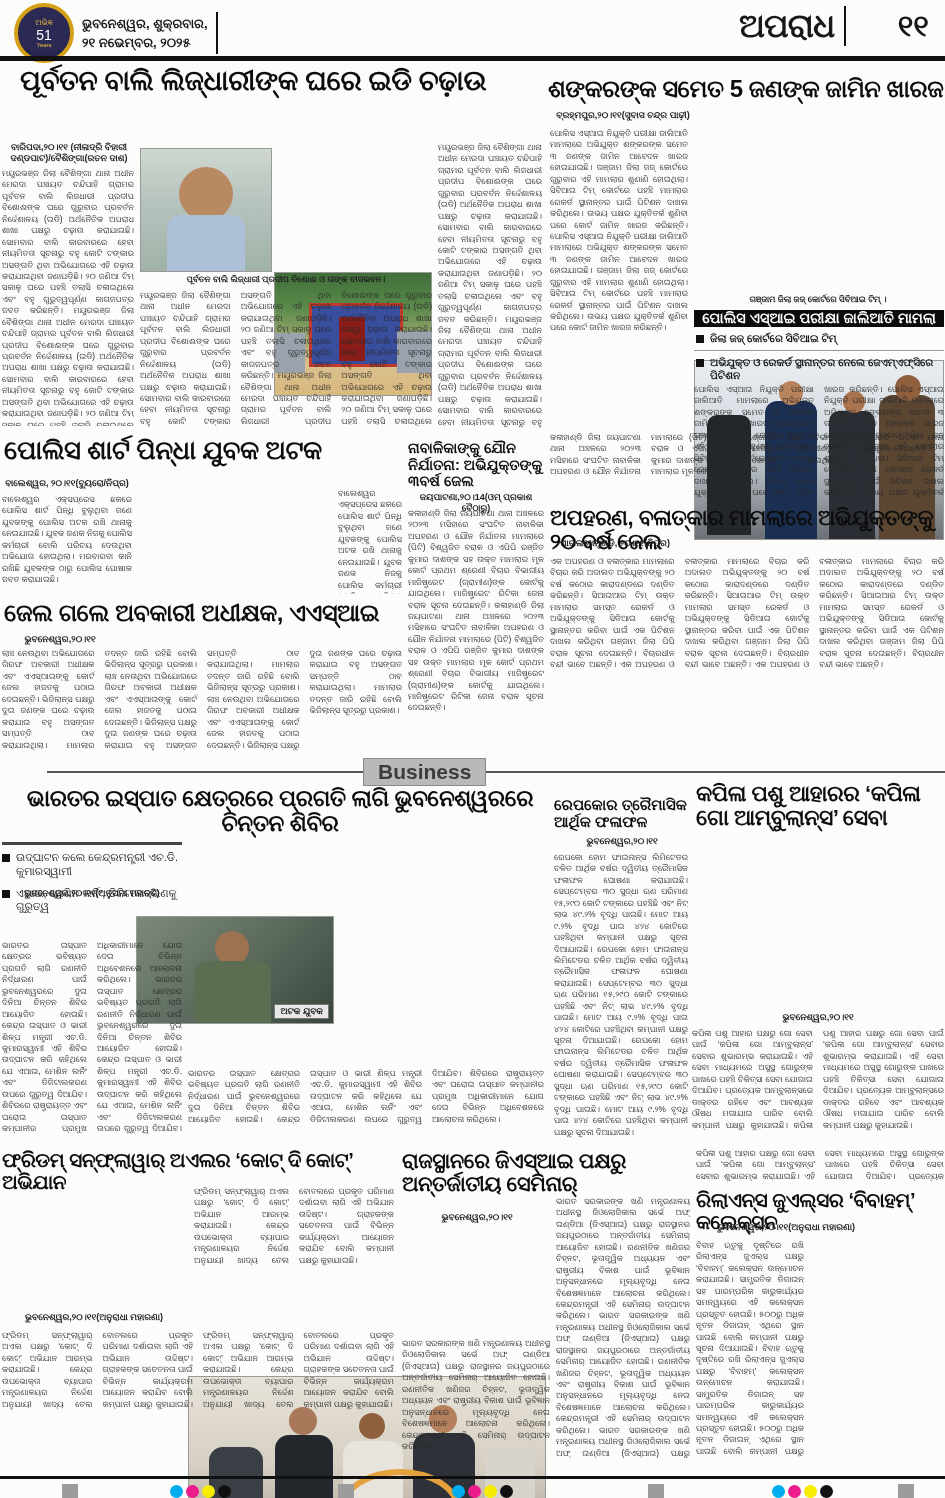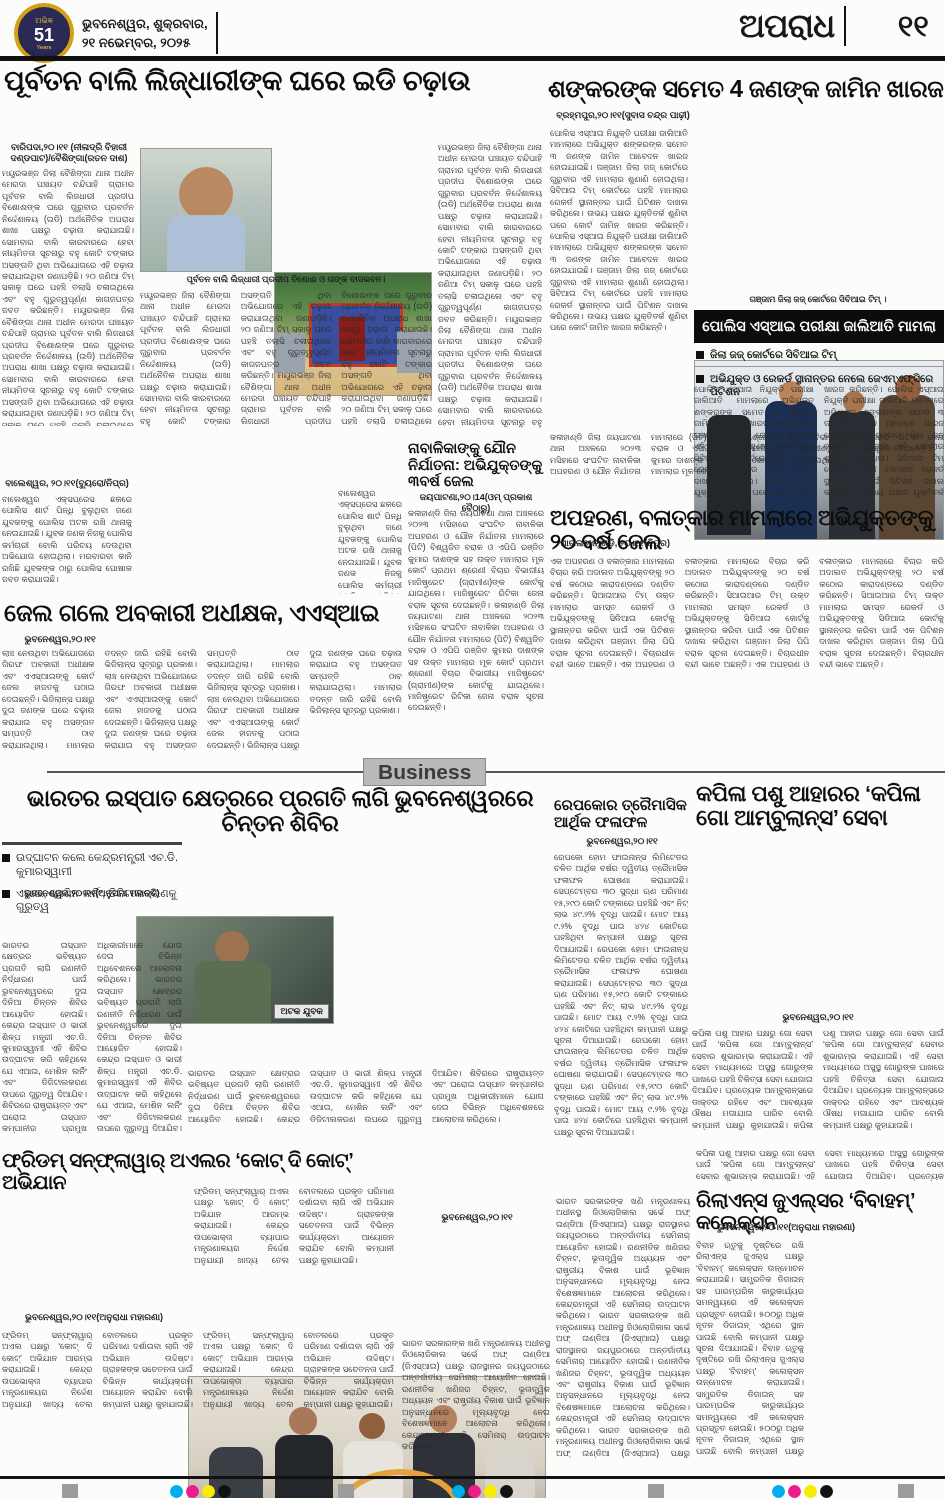--- a/index.html
+++ b/index.html
@@ -11,21 +11,21 @@
   .body-text{font-size:8.3px;line-height:1.38;text-align:justify;color:#2a2a2a;
              overflow:hidden;column-gap:10px;}
   .caption{font-size:8.5px;font-weight:bold;text-align:center;color:#222;}
   .photo{position:relative;overflow:hidden;border:1px solid #999;}
   .rule-h{background:#111;}
   .subhead{font-weight:bold;color:#0d0d0d;line-height:1.15;}
   .bulletbox{border-top:3px solid #444;padding-top:6px;}
   .bullet-row{display:flex;gap:6px;font-size:11px;font-weight:normal;line-height:1.25;margin-bottom:8px;}
   .bullet-sq{width:8px;height:8px;background:#111;margin-top:3px;flex:0 0 auto;}
   .ibox-title{background:#0c0c0c;color:#fff;font-weight:bold;font-size:14.5px;
-              text-align:center;padding:8px 2px;}
+              text-align:center;padding:0 2px;}
   .ibox-row{display:flex;gap:6px;font-size:10.5px;font-weight:bold;padding:5px 2px;
             border-bottom:1px solid #999;align-items:flex-start;}
   .biz-band{display:flex;align-items:center;}
   .biz-line{flex:1;height:2px;background:#555;}
   .biz-label{background:#b9b9b9;color:#3c3c3c;font-size:21px;font-weight:bold;
              padding:1px 14px;border:1px solid #8a8a8a;}
   .overlay-label{position:absolute;left:3px;top:3px;background:#e8e8e8;color:#111;
                  font-size:9px;font-weight:bold;padding:1px 5px;border:1px solid #777;}
   .mark-sq{width:16px;height:16px;background:#9c9c9c;display:inline-block;}
   .dot{width:13px;height:13px;border-radius:50%;display:inline-block;margin-right:3px;}
@@ -35,54 +35,54 @@
   .vdiv{width:2px;background:#111;}
 </style>
 </head>
 <body>
 
 <div id="page">
 
   <div class="abs logo-wrap" style="left:14px;top:3px;">
     <div class="logo-circle">
       <div style="font-size:8px;color:#f0c040;">ଅଭିଜ୍ଞ</div>
-      <div style="font-size:18px;font-weight:bold;line-height:1;">51</div>
+      <div style="font-size:14px;font-weight:normal;line-height:1;">51</div>
       <div style="font-size:6px;color:#f0c040;">Years</div>
     </div>
     <div style="font-size:13px;font-weight:bold;line-height:1.5;">
       <div>ଭୁବନେଶ୍ୱର, ଶୁକ୍ରବାର,</div>
       <div>୨୧ ନଭେମ୍ବର, ୨୦୨୫</div>
     </div>
     <div class="vdiv" style="height:42px;"></div>
   </div>
   <div class="abs" style="right:16px;top:6px;display:flex;align-items:center;gap:10px;">
     <div style="font-size:33px;font-weight:bold;letter-spacing:-1px;">ଅପରାଧ</div>
     <div class="vdiv" style="height:40px;width:1.5px;"></div>
     <div style="font-size:30px;font-weight:bold;margin-left:42px;">୧୧</div>
   </div>
   <div class="abs rule-h" style="left:0;top:56px;width:945px;height:5px;"></div>
 
-  <div class="abs hl" style="left:4px;top:66px;width:540px;font-size:28px;">ପୂର୍ବତନ ବାଲି ଲିଜ୍‌ଧାରୀଙ୍କ ଘରେ ଇଡି ଚଢ଼ାଉ</div>
+  <div class="abs hl" style="left:20px;top:66px;width:540px;font-size:28px;">ପୂର୍ବତନ ବାଲି ଲିଜ୍‌ଧାରୀଙ୍କ ଘରେ ଇଡି ଚଢ଼ାଉ</div>
   <div class="abs byline" style="left:0px;top:142px;width:138px;">ବାରିପଦା,୨୦।୧୧ (ନୀଳାଦ୍ରି ବିହାରୀ ଦଣ୍ଡପାଟ)/ବୈଶିଙ୍ଗା(ରତନ ଦାଶ)</div>
   <div class="abs body-text" style="left:2px;top:168px;width:132px;height:258px;">ମୟୂରଭଞ୍ଜ ଜିଲା ବୈଶିଙ୍ଗା ଥାନା ଅଧୀନ ମେରଦା ପଞ୍ଚାୟତ ଚନ୍ଦିପାହି ଗ୍ରାମର ପୂର୍ବତନ ବାଲି ଲିଜଧାରୀ ପ୍ରଦୀପ ବିଶୋଈଙ୍କ ଘରେ ଗୁରୁବାର ପ୍ରବର୍ତନ ନିର୍ଦ୍ଦେଶାଳୟ (ଇଡି) ଅର୍ଥନୈତିକ ଅପରାଧ ଶାଖା ପକ୍ଷରୁ ଚଢ଼ାଉ କରାଯାଇଛି। ସୋମବାର ବାଲି କାରବାରରେ ହେବା ନୀୟମିତତା ସୂଚନାରୁ ବହୁ କୋଟି ଟଙ୍କାର ଅସଙ୍ଗତି ଥିବା ଅଭିଯୋଗରେ ଏହି ଚଢ଼ାଉ କରାଯାଇଥିବା ଜଣାପଡ଼ିଛି। ୨୦ ଜଣିଆ ଟିମ୍ ସକାଳୁ ଘରେ ପହଞ୍ଚି ତଲାସି ଚଳାଇଥିଲେ ଏବଂ ବହୁ ଗୁରୁତ୍ୱପୂର୍ଣ୍ଣ କାଗଜପତ୍ର ଜବତ କରିଛନ୍ତି। ମୟୂରଭଞ୍ଜ ଜିଲା ବୈଶିଙ୍ଗା ଥାନା ଅଧୀନ ମେରଦା ପଞ୍ଚାୟତ ଚନ୍ଦିପାହି ଗ୍ରାମର ପୂର୍ବତନ ବାଲି ଲିଜଧାରୀ ପ୍ରଦୀପ ବିଶୋଈଙ୍କ ଘରେ ଗୁରୁବାର ପ୍ରବର୍ତନ ନିର୍ଦ୍ଦେଶାଳୟ (ଇଡି) ଅର୍ଥନୈତିକ ଅପରାଧ ଶାଖା ପକ୍ଷରୁ ଚଢ଼ାଉ କରାଯାଇଛି। ସୋମବାର ବାଲି କାରବାରରେ ହେବା ନୀୟମିତତା ସୂଚନାରୁ ବହୁ କୋଟି ଟଙ୍କାର ଅସଙ୍ଗତି ଥିବା ଅଭିଯୋଗରେ ଏହି ଚଢ଼ାଉ କରାଯାଇଥିବା ଜଣାପଡ଼ିଛି। ୨୦ ଜଣିଆ ଟିମ୍ ସକାଳୁ ଘରେ ପହଞ୍ଚି ତଲାସି ଚଳାଇଥିଲେ ଏବଂ ବହୁ ଗୁରୁତ୍ୱପୂର୍ଣ୍ଣ କାଗଜପତ୍ର ଜବତ କରିଛନ୍ତି।</div>
   <div class="abs photo" style="left:140px;top:148px;width:130px;height:122px;background:linear-gradient(180deg,#cfd8cf 0%,#b8c4be 40%,#9fb2a8 100%);">
     <div style="position:absolute;left:38px;top:18px;width:54px;height:54px;border-radius:50%;background:#b98a62;"></div>
     <div style="position:absolute;left:26px;top:66px;width:78px;height:56px;border-radius:14px 14px 0 0;background:#aebfd8;"></div>
   </div>
   <div class="abs photo" style="left:274px;top:148px;width:156px;height:122px;background:linear-gradient(180deg,#3f6e3a 0%,#5d8c4c 30%,#d9c08e 75%,#d9b97e 100%);">
     <div style="position:absolute;left:34px;top:30px;width:88px;height:58px;background:#3a4e9e;border:3px solid #c23a2c;"></div>
     <div style="position:absolute;left:64px;top:44px;width:26px;height:44px;background:#8a1d18;"></div>
     <div style="position:absolute;left:0;top:60px;width:30px;height:40px;background:#9aa3ad;"></div>
     <div style="position:absolute;right:0;top:58px;width:34px;height:42px;background:#9aa3ad;"></div>
   </div>
   <div class="abs caption" style="left:140px;top:274px;width:292px;">ପୂର୍ବତନ ବାଲି ଲିଜ୍‌ଧାରୀ ପ୍ରଦୀପ ବିଶୋଈ ଓ ତାଙ୍କ ବାସଭବନ।</div>
   <div class="abs body-text" style="left:140px;top:290px;width:292px;height:138px;column-count:3;">ମୟୂରଭଞ୍ଜ ଜିଲା ବୈଶିଙ୍ଗା ଥାନା ଅଧୀନ ମେରଦା ପଞ୍ଚାୟତ ଚନ୍ଦିପାହି ଗ୍ରାମର ପୂର୍ବତନ ବାଲି ଲିଜଧାରୀ ପ୍ରଦୀପ ବିଶୋଈଙ୍କ ଘରେ ଗୁରୁବାର ପ୍ରବର୍ତନ ନିର୍ଦ୍ଦେଶାଳୟ (ଇଡି) ଅର୍ଥନୈତିକ ଅପରାଧ ଶାଖା ପକ୍ଷରୁ ଚଢ଼ାଉ କରାଯାଇଛି। ସୋମବାର ବାଲି କାରବାରରେ ହେବା ନୀୟମିତତା ସୂଚନାରୁ ବହୁ କୋଟି ଟଙ୍କାର ଅସଙ୍ଗତି ଥିବା ଅଭିଯୋଗରେ ଏହି ଚଢ଼ାଉ କରାଯାଇଥିବା ଜଣାପଡ଼ିଛି। ୨୦ ଜଣିଆ ଟିମ୍ ସକାଳୁ ଘରେ ପହଞ୍ଚି ତଲାସି ଚଳାଇଥିଲେ ଏବଂ ବହୁ ଗୁରୁତ୍ୱପୂର୍ଣ୍ଣ କାଗଜପତ୍ର ଜବତ କରିଛନ୍ତି। ମୟୂରଭଞ୍ଜ ଜିଲା ବୈଶିଙ୍ଗା ଥାନା ଅଧୀନ ମେରଦା ପଞ୍ଚାୟତ ଚନ୍ଦିପାହି ଗ୍ରାମର ପୂର୍ବତନ ବାଲି ଲିଜଧାରୀ ପ୍ରଦୀପ ବିଶୋଈଙ୍କ ଘରେ ଗୁରୁବାର ପ୍ରବର୍ତନ ନିର୍ଦ୍ଦେଶାଳୟ (ଇଡି) ଅର୍ଥନୈତିକ ଅପରାଧ ଶାଖା ପକ୍ଷରୁ ଚଢ଼ାଉ କରାଯାଇଛି। ସୋମବାର ବାଲି କାରବାରରେ ହେବା ନୀୟମିତତା ସୂଚନାରୁ ବହୁ କୋଟି ଟଙ୍କାର ଅସଙ୍ଗତି ଥିବା ଅଭିଯୋଗରେ ଏହି ଚଢ଼ାଉ କରାଯାଇଥିବା ଜଣାପଡ଼ିଛି। ୨୦ ଜଣିଆ ଟିମ୍ ସକାଳୁ ଘରେ ପହଞ୍ଚି ତଲାସି ଚଳାଇଥିଲେ ଏବଂ ବହୁ ଗୁରୁତ୍ୱପୂର୍ଣ୍ଣ କାଗଜପତ୍ର ଜବତ କରିଛନ୍ତି।</div>
   <div class="abs body-text" style="left:438px;top:142px;width:104px;height:286px;">ମୟୂରଭଞ୍ଜ ଜିଲା ବୈଶିଙ୍ଗା ଥାନା ଅଧୀନ ମେରଦା ପଞ୍ଚାୟତ ଚନ୍ଦିପାହି ଗ୍ରାମର ପୂର୍ବତନ ବାଲି ଲିଜଧାରୀ ପ୍ରଦୀପ ବିଶୋଈଙ୍କ ଘରେ ଗୁରୁବାର ପ୍ରବର୍ତନ ନିର୍ଦ୍ଦେଶାଳୟ (ଇଡି) ଅର୍ଥନୈତିକ ଅପରାଧ ଶାଖା ପକ୍ଷରୁ ଚଢ଼ାଉ କରାଯାଇଛି। ସୋମବାର ବାଲି କାରବାରରେ ହେବା ନୀୟମିତତା ସୂଚନାରୁ ବହୁ କୋଟି ଟଙ୍କାର ଅସଙ୍ଗତି ଥିବା ଅଭିଯୋଗରେ ଏହି ଚଢ଼ାଉ କରାଯାଇଥିବା ଜଣାପଡ଼ିଛି। ୨୦ ଜଣିଆ ଟିମ୍ ସକାଳୁ ଘରେ ପହଞ୍ଚି ତଲାସି ଚଳାଇଥିଲେ ଏବଂ ବହୁ ଗୁରୁତ୍ୱପୂର୍ଣ୍ଣ କାଗଜପତ୍ର ଜବତ କରିଛନ୍ତି। ମୟୂରଭଞ୍ଜ ଜିଲା ବୈଶିଙ୍ଗା ଥାନା ଅଧୀନ ମେରଦା ପଞ୍ଚାୟତ ଚନ୍ଦିପାହି ଗ୍ରାମର ପୂର୍ବତନ ବାଲି ଲିଜଧାରୀ ପ୍ରଦୀପ ବିଶୋଈଙ୍କ ଘରେ ଗୁରୁବାର ପ୍ରବର୍ତନ ନିର୍ଦ୍ଦେଶାଳୟ (ଇଡି) ଅର୍ଥନୈତିକ ଅପରାଧ ଶାଖା ପକ୍ଷରୁ ଚଢ଼ାଉ କରାଯାଇଛି। ସୋମବାର ବାଲି କାରବାରରେ ହେବା ନୀୟମିତତା ସୂଚନାରୁ ବହୁ କୋଟି ଟଙ୍କାର ଅସଙ୍ଗତି ଥିବା ଅଭିଯୋଗରେ ଏହି ଚଢ଼ାଉ କରାଯାଇଥିବା ଜଣାପଡ଼ିଛି। ୨୦ ଜଣିଆ ଟିମ୍ ସକାଳୁ ଘରେ ପହଞ୍ଚି ତଲାସି ଚଳାଇଥିଲେ ଏବଂ ବହୁ ଗୁରୁତ୍ୱପୂର୍ଣ୍ଣ କାଗଜପତ୍ର ଜବତ କରିଛନ୍ତି।</div>
 
-  <div class="abs hl" style="left:548px;top:76px;width:397px;font-size:24px;">ଶଙ୍କରଙ୍କ ସମେତ 4 ଜଣଙ୍କ ଜାମିନ ଖାରଜ</div>
+  <div class="abs hl" style="left:548px;top:76px;width:397px;font-size:24px;">ଶଙ୍କରଙ୍କ ସମେତ 5 ଜଣଙ୍କ ଜାମିନ ଖାରଜ</div>
   <div class="abs byline" style="left:548px;top:110px;width:150px;">ବ୍ରହ୍ମପୁର,୨୦।୧୧(ସୁବାସ ଚନ୍ଦ୍ର ପାଢ଼ୀ)</div>
   <div class="abs body-text" style="left:550px;top:128px;width:138px;height:300px;">ପୋଲିସ ଏସ୍‌ଆଇ ନିଯୁକ୍ତି ପରୀକ୍ଷା ଜାଲିଆତି ମାମଲାରେ ଅଭିଯୁକ୍ତ ଶଙ୍କରଙ୍କ ସମେତ ୩ ଜଣଙ୍କ ଜାମିନ ଆବେଦନ ଖାରଜ ହୋଇଯାଇଛି। ଗଞ୍ଜାମ ଜିଲା ଜଜ୍ କୋର୍ଟରେ ଗୁରୁବାର ଏହି ମାମଲାର ଶୁଣାଣି ହୋଇଥିଲା। ସିବିଆଇ ଟିମ୍ କୋର୍ଟରେ ପହଞ୍ଚି ମାମଲାର ରେକର୍ଡ ସ୍ଥାନାନ୍ତର ପାଇଁ ପିଟିଶନ ଦାଖଲ କରିଥିଲେ। ଉଭୟ ପକ୍ଷର ଯୁକ୍ତିତର୍କ ଶୁଣିବା ପରେ କୋର୍ଟ ଜାମିନ ଖାରଜ କରିଛନ୍ତି। ପୋଲିସ ଏସ୍‌ଆଇ ନିଯୁକ୍ତି ପରୀକ୍ଷା ଜାଲିଆତି ମାମଲାରେ ଅଭିଯୁକ୍ତ ଶଙ୍କରଙ୍କ ସମେତ ୩ ଜଣଙ୍କ ଜାମିନ ଆବେଦନ ଖାରଜ ହୋଇଯାଇଛି। ଗଞ୍ଜାମ ଜିଲା ଜଜ୍ କୋର୍ଟରେ ଗୁରୁବାର ଏହି ମାମଲାର ଶୁଣାଣି ହୋଇଥିଲା। ସିବିଆଇ ଟିମ୍ କୋର୍ଟରେ ପହଞ୍ଚି ମାମଲାର ରେକର୍ଡ ସ୍ଥାନାନ୍ତର ପାଇଁ ପିଟିଶନ ଦାଖଲ କରିଥିଲେ। ଉଭୟ ପକ୍ଷର ଯୁକ୍ତିତର୍କ ଶୁଣିବା ପରେ କୋର୍ଟ ଜାମିନ ଖାରଜ କରିଛନ୍ତି।</div>
   <div class="abs photo" style="left:694px;top:112px;width:248px;height:178px;background:linear-gradient(180deg,#e9eef2 0%,#cfd6dc 45%,#6a7076 100%);">
     <div style="position:absolute;left:12px;top:54px;width:44px;height:120px;background:#23262b;border-radius:10px 10px 0 0;"></div>
     <div style="position:absolute;left:70px;top:40px;width:52px;height:138px;background:#1b2f52;border-radius:12px 12px 0 0;"></div>
     <div style="position:absolute;left:134px;top:50px;width:46px;height:128px;background:#2a2d33;border-radius:10px 10px 0 0;"></div>
     <div style="position:absolute;right:8px;top:34px;width:56px;height:144px;background:#5b4632;border-radius:14px 14px 0 0;"></div>
     <div style="position:absolute;left:84px;top:20px;width:24px;height:24px;border-radius:50%;background:#b9845c;"></div>
     <div style="position:absolute;left:148px;top:30px;width:22px;height:22px;border-radius:50%;background:#a8744e;"></div>
     <div style="position:absolute;right:22px;top:14px;width:26px;height:26px;border-radius:50%;background:#8f5f3e;"></div>
@@ -94,20 +94,21 @@
       <span class="bullet-sq"></span>
       <span>ଜିଲା ଜଜ୍ କୋର୍ଟରେ ସିବିଆଇ ଟିମ୍</span>
     </div>
     <div class="ibox-row" style="border-bottom:none;">
       <span class="bullet-sq"></span>
       <span>ଅଭିଯୁକ୍ତ ଓ ରେକର୍ଡ ସ୍ଥାନାନ୍ତର ନେଲେ ଜେଏମ୍‌ଏଫ୍‌ସିରେ ପିଟିଶନ</span>
     </div>
   </div>
   <div class="abs body-text" style="left:694px;top:384px;width:250px;height:118px;column-count:2;">ପୋଲିସ ଏସ୍‌ଆଇ ନିଯୁକ୍ତି ପରୀକ୍ଷା ଜାଲିଆତି ମାମଲାରେ ଅଭିଯୁକ୍ତ ଶଙ୍କରଙ୍କ ସମେତ ୩ ଜଣଙ୍କ ଜାମିନ ଆବେଦନ ଖାରଜ ହୋଇଯାଇଛି। ଗଞ୍ଜାମ ଜିଲା ଜଜ୍ କୋର୍ଟରେ ଗୁରୁବାର ଏହି ମାମଲାର ଶୁଣାଣି ହୋଇଥିଲା। ସିବିଆଇ ଟିମ୍ କୋର୍ଟରେ ପହଞ୍ଚି ମାମଲାର ରେକର୍ଡ ସ୍ଥାନାନ୍ତର ପାଇଁ ପିଟିଶନ ଦାଖଲ କରିଥିଲେ। ଉଭୟ ପକ୍ଷର ଯୁକ୍ତିତର୍କ ଶୁଣିବା ପରେ କୋର୍ଟ ଜାମିନ ଖାରଜ କରିଛନ୍ତି। ପୋଲିସ ଏସ୍‌ଆଇ ନିଯୁକ୍ତି ପରୀକ୍ଷା ଜାଲିଆତି ମାମଲାରେ ଅଭିଯୁକ୍ତ ଶଙ୍କରଙ୍କ ସମେତ ୩ ଜଣଙ୍କ ଜାମିନ ଆବେଦନ ଖାରଜ ହୋଇଯାଇଛି। ଗଞ୍ଜାମ ଜିଲା ଜଜ୍ କୋର୍ଟରେ ଗୁରୁବାର ଏହି ମାମଲାର ଶୁଣାଣି ହୋଇଥିଲା। ସିବିଆଇ ଟିମ୍ କୋର୍ଟରେ ପହଞ୍ଚି ମାମଲାର ରେକର୍ଡ ସ୍ଥାନାନ୍ତର ପାଇଁ ପିଟିଶନ ଦାଖଲ କରିଥିଲେ। ଉଭୟ ପକ୍ଷର ଯୁକ୍ତିତର୍କ ଶୁଣିବା ପରେ କୋର୍ଟ ଜାମିନ ଖାରଜ କରିଛନ୍ତି।</div>
 
+  <div class="abs hl" style="left:4px;top:436px;width:398px;font-size:26px;">ପୋଲିସ ଶାର୍ଟ ପିନ୍ଧା ଯୁବକ ଅଟକ</div>
   <div class="abs byline" style="left:0px;top:478px;width:134px;">ବାଲେଶ୍ୱର, ୨୦।୧୧(ବ୍ୟୁରୋ/ନିପ୍ର)</div>
   <div class="abs body-text" style="left:2px;top:494px;width:130px;height:100px;">ବାଲେଶ୍ୱର ଏକ୍ସପ୍ରେସ ଛକରେ ପୋଲିସ ଶାର୍ଟ ପିନ୍ଧି ବୁଲୁଥିବା ଜଣେ ଯୁବକଙ୍କୁ ପୋଲିସ ଅଟକ ରଖି ଥାନାକୁ ନେଇଯାଇଛି। ଯୁବକ ଜଣକ ନିଜକୁ ପୋଲିସ କର୍ମଚାରୀ ବୋଲି ପରିଚୟ ଦେଉଥିବା ଅଭିଯୋଗ ହୋଇଥିଲା। ମରବାରବା କାନି ରଖିଛି ଯୁବକଙ୍କ ଠାରୁ ପୋଲିସ ପୋଷାକ ଜବତ କରାଯାଇଛି।</div>
   <div class="abs photo" style="left:136px;top:488px;width:196px;height:106px;background:linear-gradient(135deg,#7d8a7a 0%,#5c6b5e 50%,#39463d 100%);">
     <div class="overlay-label" style="left:auto;right:4px;top:auto;bottom:4px;">ଅଟକ ଯୁବକ</div>
     <div style="position:absolute;left:78px;top:14px;width:34px;height:34px;border-radius:50%;background:#9c7250;"></div>
     <div style="position:absolute;left:58px;top:44px;width:76px;height:62px;background:#5b6e52;border-radius:12px 12px 0 0;"></div>
   </div>
   <div class="abs body-text" style="left:338px;top:488px;width:64px;height:106px;">ବାଲେଶ୍ୱର ଏକ୍ସପ୍ରେସ ଛକରେ ପୋଲିସ ଶାର୍ଟ ପିନ୍ଧି ବୁଲୁଥିବା ଜଣେ ଯୁବକଙ୍କୁ ପୋଲିସ ଅଟକ ରଖି ଥାନାକୁ ନେଇଯାଇଛି। ଯୁବକ ଜଣକ ନିଜକୁ ପୋଲିସ କର୍ମଚାରୀ ବୋଲି ପରିଚୟ ଦେଉଥିବା ଅଭିଯୋଗ ହୋଇଥିଲା। ମରବାରବା କାନି ରଖିଛି ଯୁବକଙ୍କ ଠାରୁ ପୋଲିସ ପୋଷାକ ଜବତ କରାଯାଇଛି।</div>
 
   <div class="abs hl" style="left:4px;top:600px;width:398px;font-size:24px;">ଜେଲ ଗଲେ ଅବକାରୀ ଅଧୀକ୍ଷକ, ଏଏସ୍‌ଆଇ</div>
@@ -163,20 +164,21 @@
 
   <div class="abs byline" style="left:692px;top:1012px;width:252px;">ଭୁବନେଶ୍ୱର,୨୦।୧୧</div>
   <div class="abs body-text" style="left:692px;top:1028px;width:252px;height:116px;column-count:2;">କପିଳା ପଶୁ ଆହାର ପକ୍ଷରୁ ଗୋ ସେବା ପାଇଁ ‘କପିଳା ଗୋ ଆମ୍ବୁଲାନ୍ସ’ ସେବାର ଶୁଭାରମ୍ଭ କରାଯାଇଛି। ଏହି ସେବା ମାଧ୍ୟମରେ ଅସୁସ୍ଥ ଗୋରୁଙ୍କ ପାଖରେ ପହଞ୍ଚି ଚିକିତ୍ସା ସେବା ଯୋଗାଇ ଦିଆଯିବ। ପ୍ରତ୍ୟେକ ଆମ୍ବୁଲାନ୍ସରେ ଡାକ୍ତର ରହିବେ ଏବଂ ଆବଶ୍ୟକ ଔଷଧ ମଗାଯାଇ ପାରିବ ବୋଲି କମ୍ପାନୀ ପକ୍ଷରୁ କୁହାଯାଇଛି। କପିଳା ପଶୁ ଆହାର ପକ୍ଷରୁ ଗୋ ସେବା ପାଇଁ ‘କପିଳା ଗୋ ଆମ୍ବୁଲାନ୍ସ’ ସେବାର ଶୁଭାରମ୍ଭ କରାଯାଇଛି। ଏହି ସେବା ମାଧ୍ୟମରେ ଅସୁସ୍ଥ ଗୋରୁଙ୍କ ପାଖରେ ପହଞ୍ଚି ଚିକିତ୍ସା ସେବା ଯୋଗାଇ ଦିଆଯିବ। ପ୍ରତ୍ୟେକ ଆମ୍ବୁଲାନ୍ସରେ ଡାକ୍ତର ରହିବେ ଏବଂ ଆବଶ୍ୟକ ଔଷଧ ମଗାଯାଇ ପାରିବ ବୋଲି କମ୍ପାନୀ ପକ୍ଷରୁ କୁହାଯାଇଛି।</div>
 
   <div class="abs hl" style="left:2px;top:1150px;width:392px;font-size:20px;">ଫ୍ରିଡମ୍ ସନ୍‌ଫ୍ଲାୱାର୍ ଅଏଲର ‘କୋଟ୍ ଦି କୋଟ୍’ ଅଭିଯାନ</div>
 
   <div class="abs body-text" style="left:194px;top:1186px;width:200px;height:124px;column-count:2;">ଫ୍ରିଡମ୍ ସନ୍‌ଫ୍ଲାୱାର୍ ଅଏଲ ପକ୍ଷରୁ ‘କୋଟ୍ ଦି କୋଟ୍’ ଅଭିଯାନ ଆରମ୍ଭ କରାଯାଇଛି। କେନ୍ଦ୍ର ଉପଭୋକ୍ତା ବ୍ୟାପାର ମନ୍ତ୍ରଣାଳୟର ନିର୍ଦ୍ଦେଶ ଅନୁଯାୟୀ ଖାଦ୍ୟ ତେଲ ବୋତଲରେ ପ୍ରକୃତ ପରିମାଣ ଦର୍ଶାଇବା ଲାଗି ଏହି ଅଭିଯାନ ଉଦ୍ଦିଷ୍ଟ। ଗ୍ରାହକଙ୍କ ସଚେତନତା ପାଇଁ ବିଭିନ୍ନ କାର୍ଯ୍ୟକ୍ରମ ଆୟୋଜନ କରାଯିବ ବୋଲି କମ୍ପାନୀ ପକ୍ଷରୁ କୁହାଯାଇଛି।</div>
   <div class="abs byline" style="left:2px;top:1312px;width:184px;">ଭୁବନେଶ୍ୱର,୨୦।୧୧(ଅନୁରାଧା ମହାରଣା)</div>
   <div class="abs body-text" style="left:2px;top:1330px;width:392px;height:128px;column-count:4;">ଫ୍ରିଡମ୍ ସନ୍‌ଫ୍ଲାୱାର୍ ଅଏଲ ପକ୍ଷରୁ ‘କୋଟ୍ ଦି କୋଟ୍’ ଅଭିଯାନ ଆରମ୍ଭ କରାଯାଇଛି। କେନ୍ଦ୍ର ଉପଭୋକ୍ତା ବ୍ୟାପାର ମନ୍ତ୍ରଣାଳୟର ନିର୍ଦ୍ଦେଶ ଅନୁଯାୟୀ ଖାଦ୍ୟ ତେଲ ବୋତଲରେ ପ୍ରକୃତ ପରିମାଣ ଦର୍ଶାଇବା ଲାଗି ଏହି ଅଭିଯାନ ଉଦ୍ଦିଷ୍ଟ। ଗ୍ରାହକଙ୍କ ସଚେତନତା ପାଇଁ ବିଭିନ୍ନ କାର୍ଯ୍ୟକ୍ରମ ଆୟୋଜନ କରାଯିବ ବୋଲି କମ୍ପାନୀ ପକ୍ଷରୁ କୁହାଯାଇଛି। ଫ୍ରିଡମ୍ ସନ୍‌ଫ୍ଲାୱାର୍ ଅଏଲ ପକ୍ଷରୁ ‘କୋଟ୍ ଦି କୋଟ୍’ ଅଭିଯାନ ଆରମ୍ଭ କରାଯାଇଛି। କେନ୍ଦ୍ର ଉପଭୋକ୍ତା ବ୍ୟାପାର ମନ୍ତ୍ରଣାଳୟର ନିର୍ଦ୍ଦେଶ ଅନୁଯାୟୀ ଖାଦ୍ୟ ତେଲ ବୋତଲରେ ପ୍ରକୃତ ପରିମାଣ ଦର୍ଶାଇବା ଲାଗି ଏହି ଅଭିଯାନ ଉଦ୍ଦିଷ୍ଟ। ଗ୍ରାହକଙ୍କ ସଚେତନତା ପାଇଁ ବିଭିନ୍ନ କାର୍ଯ୍ୟକ୍ରମ ଆୟୋଜନ କରାଯିବ ବୋଲି କମ୍ପାନୀ ପକ୍ଷରୁ କୁହାଯାଇଛି।</div>
 
+  <div class="abs hl" style="left:402px;top:1150px;width:288px;font-size:21px;">ରାଜସ୍ଥାନରେ ଜିଏସ୍‌ଆଇ ପକ୍ଷରୁ ଅନ୍ତର୍ଜାତୀୟ ସେମିନାର୍</div>
   <div class="abs byline" style="left:402px;top:1212px;width:150px;">ଭୁବନେଶ୍ୱର,୨୦।୧୧</div>
 
   <div class="abs body-text" style="left:556px;top:1196px;width:134px;height:262px;">ଭାରତ ସରକାରଙ୍କ ଖଣି ମନ୍ତ୍ରଣାଳୟ ଅଧୀନସ୍ଥ ଜିଓଲୋଜିକାଲ ସର୍ଭେ ଅଫ୍ ଇଣ୍ଡିଆ (ଜିଏସ୍‌ଆଇ) ପକ୍ଷରୁ ରାଜସ୍ଥାନର ଜୟପୁରଠାରେ ଅନ୍ତର୍ଜାତୀୟ ସେମିନାର୍ ଆୟୋଜିତ ହୋଇଛି। ରଣନୀତିକ ଖଣିଜର ଚିହ୍ନଟ, ଭୂତାତ୍ତ୍ୱିକ ଅଧ୍ୟୟନ ଏବଂ ରାଷ୍ଟ୍ରୀୟ ବିକାଶ ପାଇଁ ଭୂବିଜ୍ଞାନ ଅନୁସନ୍ଧାନରେ ମୂଲ୍ୟବୃଦ୍ଧି ନେଇ ବିଶେଷଜ୍ଞମାନେ ଆଲୋଚନା କରିଥିଲେ। କେନ୍ଦ୍ରମନ୍ତ୍ରୀ ଏହି ସେମିନାର୍ ଉଦ୍‌ଘାଟନ କରିଥିଲେ। ଭାରତ ସରକାରଙ୍କ ଖଣି ମନ୍ତ୍ରଣାଳୟ ଅଧୀନସ୍ଥ ଜିଓଲୋଜିକାଲ ସର୍ଭେ ଅଫ୍ ଇଣ୍ଡିଆ (ଜିଏସ୍‌ଆଇ) ପକ୍ଷରୁ ରାଜସ୍ଥାନର ଜୟପୁରଠାରେ ଅନ୍ତର୍ଜାତୀୟ ସେମିନାର୍ ଆୟୋଜିତ ହୋଇଛି। ରଣନୀତିକ ଖଣିଜର ଚିହ୍ନଟ, ଭୂତାତ୍ତ୍ୱିକ ଅଧ୍ୟୟନ ଏବଂ ରାଷ୍ଟ୍ରୀୟ ବିକାଶ ପାଇଁ ଭୂବିଜ୍ଞାନ ଅନୁସନ୍ଧାନରେ ମୂଲ୍ୟବୃଦ୍ଧି ନେଇ ବିଶେଷଜ୍ଞମାନେ ଆଲୋଚନା କରିଥିଲେ। କେନ୍ଦ୍ରମନ୍ତ୍ରୀ ଏହି ସେମିନାର୍ ଉଦ୍‌ଘାଟନ କରିଥିଲେ। ଭାରତ ସରକାରଙ୍କ ଖଣି ମନ୍ତ୍ରଣାଳୟ ଅଧୀନସ୍ଥ ଜିଓଲୋଜିକାଲ ସର୍ଭେ ଅଫ୍ ଇଣ୍ଡିଆ (ଜିଏସ୍‌ଆଇ) ପକ୍ଷରୁ ରାଜସ୍ଥାନର ଜୟପୁରଠାରେ ଅନ୍ତର୍ଜାତୀୟ ସେମିନାର୍ ଆୟୋଜିତ ହୋଇଛି। ରଣନୀତିକ ଖଣିଜର ଚିହ୍ନଟ, ଭୂତାତ୍ତ୍ୱିକ ଅଧ୍ୟୟନ ଏବଂ ରାଷ୍ଟ୍ରୀୟ ବିକାଶ ପାଇଁ ଭୂବିଜ୍ଞାନ ଅନୁସନ୍ଧାନରେ ମୂଲ୍ୟବୃଦ୍ଧି ନେଇ ବିଶେଷଜ୍ଞମାନେ ଆଲୋଚନା କରିଥିଲେ। କେନ୍ଦ୍ରମନ୍ତ୍ରୀ ଏହି ସେମିନାର୍ ଉଦ୍‌ଘାଟନ କରିଥିଲେ।</div>
   <div class="abs body-text" style="left:402px;top:1338px;width:148px;height:120px;">ଭାରତ ସରକାରଙ୍କ ଖଣି ମନ୍ତ୍ରଣାଳୟ ଅଧୀନସ୍ଥ ଜିଓଲୋଜିକାଲ ସର୍ଭେ ଅଫ୍ ଇଣ୍ଡିଆ (ଜିଏସ୍‌ଆଇ) ପକ୍ଷରୁ ରାଜସ୍ଥାନର ଜୟପୁରଠାରେ ଅନ୍ତର୍ଜାତୀୟ ସେମିନାର୍ ଆୟୋଜିତ ହୋଇଛି। ରଣନୀତିକ ଖଣିଜର ଚିହ୍ନଟ, ଭୂତାତ୍ତ୍ୱିକ ଅଧ୍ୟୟନ ଏବଂ ରାଷ୍ଟ୍ରୀୟ ବିକାଶ ପାଇଁ ଭୂବିଜ୍ଞାନ ଅନୁସନ୍ଧାନରେ ମୂଲ୍ୟବୃଦ୍ଧି ନେଇ ବିଶେଷଜ୍ଞମାନେ ଆଲୋଚନା କରିଥିଲେ। କେନ୍ଦ୍ରମନ୍ତ୍ରୀ ଏହି ସେମିନାର୍ ଉଦ୍‌ଘାଟନ କରିଥିଲେ।</div>
 
   <div class="abs body-text" style="left:696px;top:1148px;width:248px;height:36px;column-count:2;">କପିଳା ପଶୁ ଆହାର ପକ୍ଷରୁ ଗୋ ସେବା ପାଇଁ ‘କପିଳା ଗୋ ଆମ୍ବୁଲାନ୍ସ’ ସେବାର ଶୁଭାରମ୍ଭ କରାଯାଇଛି। ଏହି ସେବା ମାଧ୍ୟମରେ ଅସୁସ୍ଥ ଗୋରୁଙ୍କ ପାଖରେ ପହଞ୍ଚି ଚିକିତ୍ସା ସେବା ଯୋଗାଇ ଦିଆଯିବ। ପ୍ରତ୍ୟେକ ଆମ୍ବୁଲାନ୍ସରେ ଡାକ୍ତର ରହିବେ ଏବଂ ଆବଶ୍ୟକ ଔଷଧ ମଗାଯାଇ ପାରିବ ବୋଲି କମ୍ପାନୀ ପକ୍ଷରୁ କୁହାଯାଇଛି।</div>
   <div class="abs hl" style="left:696px;top:1190px;width:248px;font-size:20px;">ରିଲାଏନ୍ସ ଜୁଏଲ୍ସର ‘ବିବାହମ୍’ କଲେକ୍ସନ</div>
   <div class="abs byline" style="left:696px;top:1222px;width:180px;">ଭୁବନେଶ୍ୱର,୨୦।୧୧(ଅନୁରାଧା ମହାରଣା)</div>
   <div class="abs body-text" style="left:696px;top:1240px;width:108px;height:218px;">ବିବାହ ଋତୁକୁ ଦୃଷ୍ଟିରେ ରଖି ରିଲାଏନ୍ସ ଜୁଏଲ୍ସ ପକ୍ଷରୁ ‘ବିବାହମ୍’ କଲେକ୍ସନ ଉନ୍ମୋଚନ କରାଯାଇଛି। ସାମ୍ପ୍ରତିକ ଡିଜାଇନ୍ ସହ ପାରମ୍ପରିକ କାରୁକାର୍ଯ୍ୟର ସମନ୍ୱୟରେ ଏହି କଲେକ୍ସନ ପ୍ରସ୍ତୁତ ହୋଇଛି। ୫୦୦ରୁ ଅଧିକ ନୂତନ ଡିଜାଇନ୍ ଏଥିରେ ସ୍ଥାନ ପାଇଛି ବୋଲି କମ୍ପାନୀ ପକ୍ଷରୁ ସୂଚନା ଦିଆଯାଇଛି। ବିବାହ ଋତୁକୁ ଦୃଷ୍ଟିରେ ରଖି ରିଲାଏନ୍ସ ଜୁଏଲ୍ସ ପକ୍ଷରୁ ‘ବିବାହମ୍’ କଲେକ୍ସନ ଉନ୍ମୋଚନ କରାଯାଇଛି। ସାମ୍ପ୍ରତିକ ଡିଜାଇନ୍ ସହ ପାରମ୍ପରିକ କାରୁକାର୍ଯ୍ୟର ସମନ୍ୱୟରେ ଏହି କଲେକ୍ସନ ପ୍ରସ୍ତୁତ ହୋଇଛି। ୫୦୦ରୁ ଅଧିକ ନୂତନ ଡିଜାଇନ୍ ଏଥିରେ ସ୍ଥାନ ପାଇଛି ବୋଲି କମ୍ପାନୀ ପକ୍ଷରୁ ସୂଚନା ଦିଆଯାଇଛି।</div>
 

